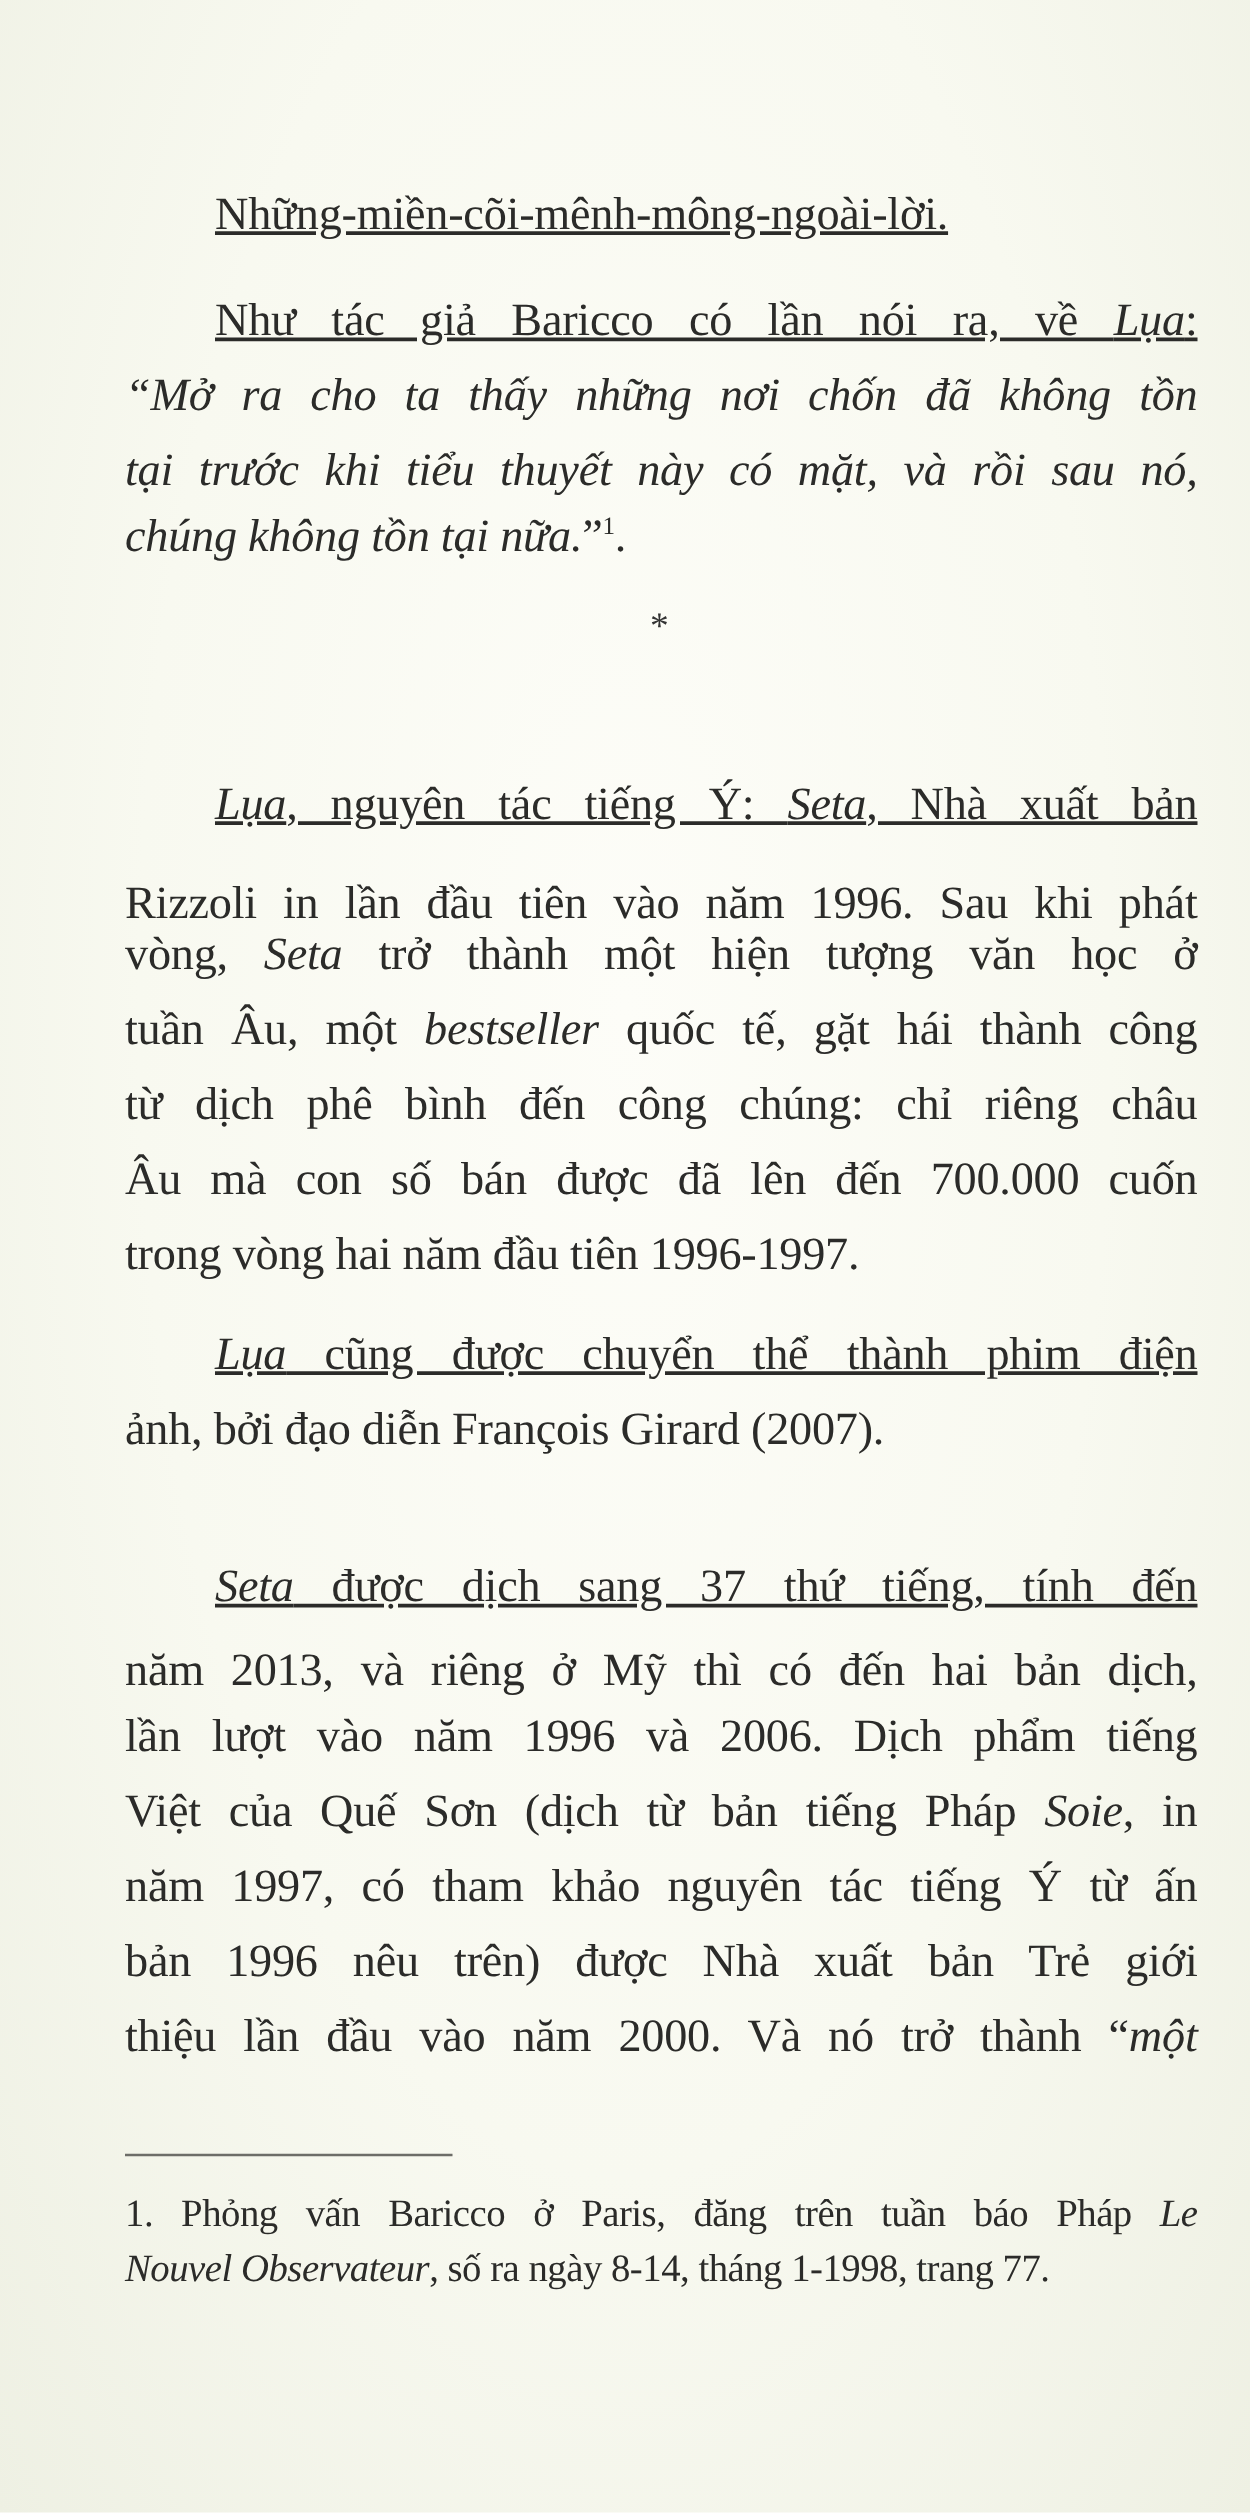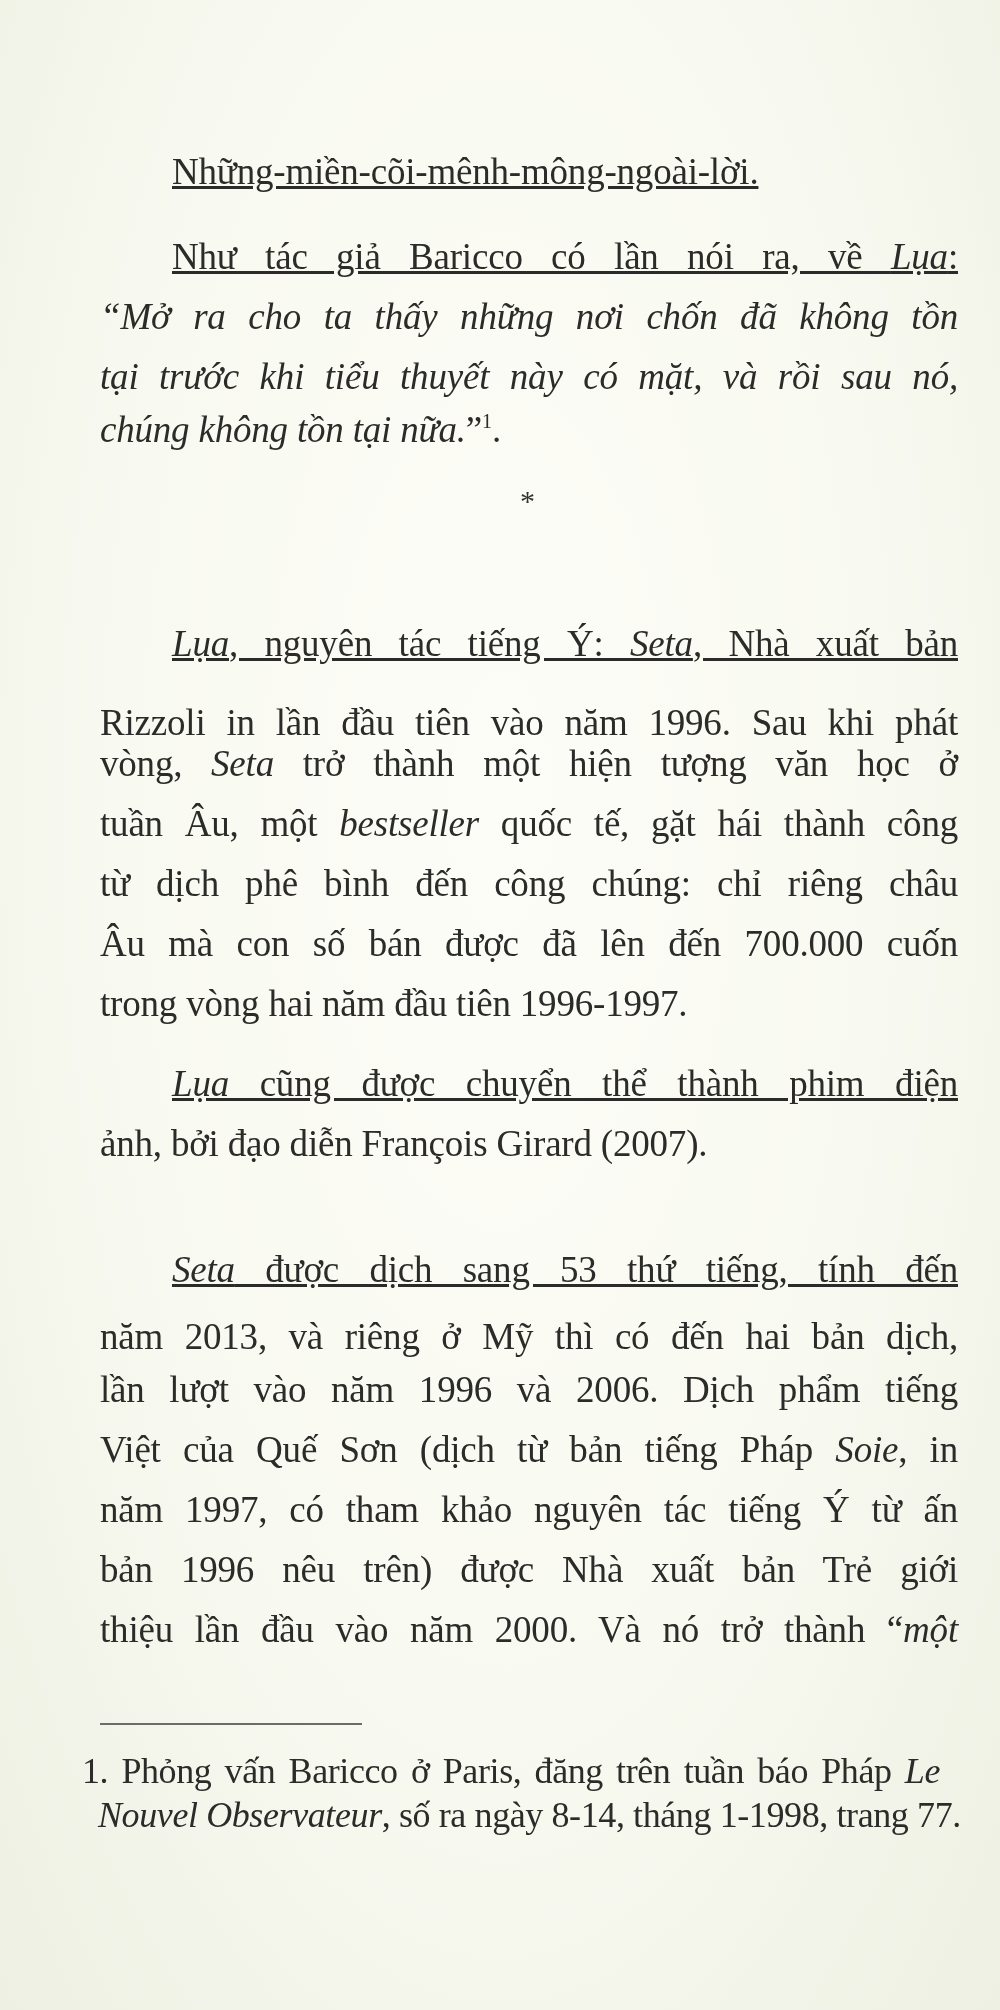--- a/index.html
+++ b/index.html
@@ -44,30 +44,30 @@
     .rule {
       position: absolute;
       left: 100px;
       top: 1723px;
       width: 262px;
       height: 2px;
       background: #6d6d68;
     }
     .fn {
       position: absolute;
-      left: 82px;
+      left: 100px;
       width: 858px;
-      font-size: 36px;
+      font-size: 31px;
       line-height: 38px;
       white-space: nowrap;
       text-align: justify;
       text-align-last: justify;
       letter-spacing: -0.4px;
     }
-    .fn.last { text-align-last: left; margin-left: 16px; }
+    .fn.last { text-align-last: left; }
   </style>
 </head>
 <body>
 
 <div class="page">
 
   <div class="line indent last" style="top:150px">
     <span>Những-miền-cõi-mênh-mông-ngoài-lời.</span>
   </div>
 
@@ -113,21 +113,21 @@
   </div>
 
   <div class="line indent" style="top:1062px">
     <span class="it">Lụa</span><span> cũng được chuyển thể thành phim điện</span>
   </div>
   <div class="line last" style="top:1122px">
     <span>ảnh, bởi đạo diễn François Girard (2007).</span>
   </div>
 
   <div class="line indent" style="top:1248px">
-    <span class="it">Seta</span><span> được dịch sang 53 thứ tiếng, tính đến</span>
+    <span class="it">Seta</span><span> được dịch sang 37 thứ tiếng, tính đến</span>
   </div>
   <div class="line" style="top:1315px">
     <span>năm 2013, và riêng ở Mỹ thì có đến hai bản dịch,</span>
   </div>
   <div class="line" style="top:1368px">
     <span>lần lượt vào năm 1996 và 2006. Dịch phẩm tiếng</span>
   </div>
   <div class="line" style="top:1428px">
     <span>Việt của Quế Sơn (dịch từ bản tiếng Pháp </span><span class="it">Soie</span><span>, in</span>
   </div>

